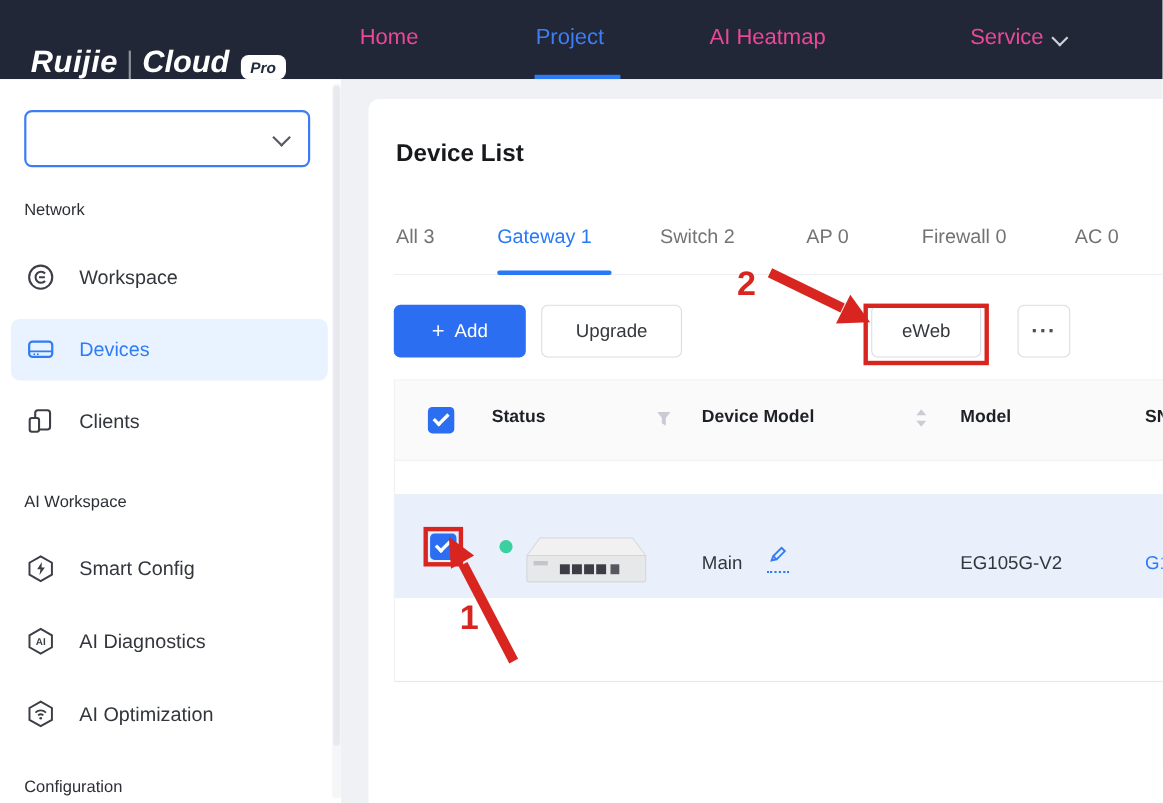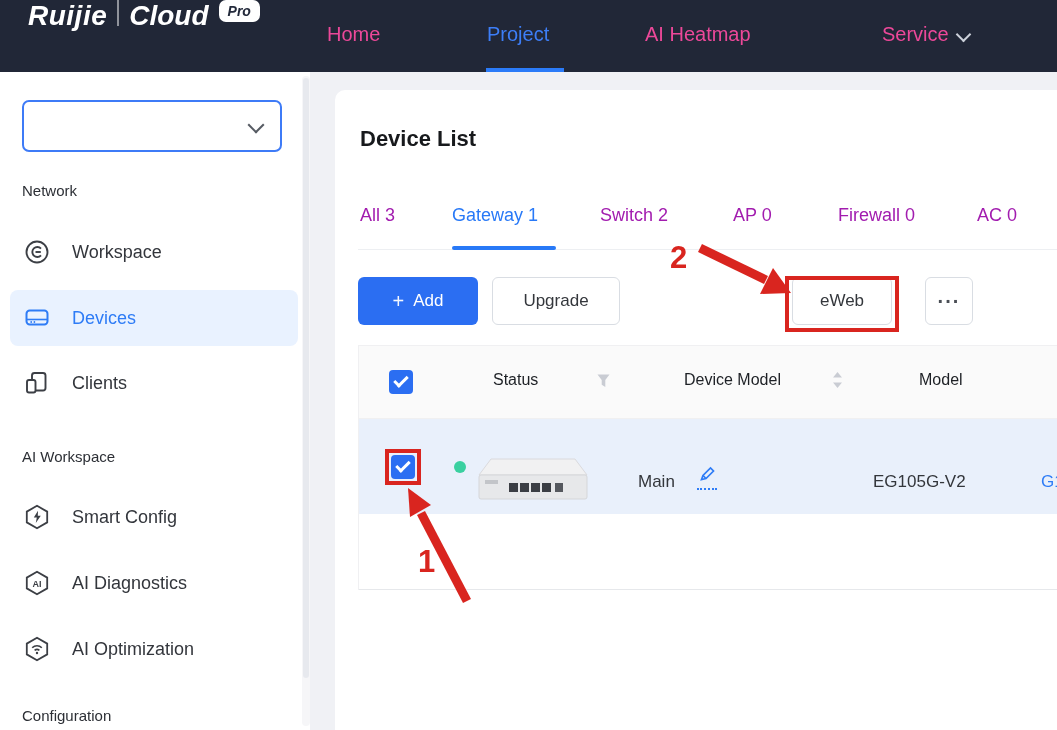--- a/index.html
+++ b/index.html
@@ -2,21 +2,21 @@
 <html><head>
 <meta charset="utf-8">
 <style>
   html,body{margin:0;padding:0;}
   body{width:1057px;height:730px;overflow:hidden;background:#fff;
        font-family:"Liberation Sans",sans-serif;-webkit-font-smoothing:antialiased;}
   .stage{position:relative;width:1057px;height:730px;overflow:hidden;}
 
   
   .nav{position:absolute;left:0;top:0;width:1057px;height:72px;background:#212737;}
-  .logo{position:absolute;left:28px;top:0;height:72px;display:flex;align-items:flex-start;gap:10px;}
+  .logo{position:absolute;left:28px;top:0;height:72px;display:flex;align-items:flex-end;gap:10px;}
   .lg-brand{color:#fff;font-size:28px;font-weight:800;font-style:italic;letter-spacing:.5px;}
   .lg-sep{width:2px;height:26px;background:rgba(255,255,255,.5);}
   .lg-prod{color:#fff;font-size:28px;font-weight:700;font-style:italic;}
   .lg-pro{background:#fff;color:#232a3b;font-size:14px;font-weight:700;font-style:italic;
           padding:2px 9px;border-radius:7px;line-height:18px;}
   .nav-item{position:absolute;top:23px;font-size:20px;color:#ec4899;cursor:pointer;white-space:nowrap;}
   .nav-item.active{color:#3d7ef7;}
   .nav-underline{position:absolute;left:486px;bottom:0;width:78px;height:4px;background:#2b7bf8;}
   .nav-chevron{position:absolute;left:958px;top:29px;width:9px;height:9px;
                border-right:2px solid #ccd1da;border-bottom:2px solid #ccd1da;transform:rotate(45deg);}
@@ -36,40 +36,40 @@
   .s-icon{width:26px;height:26px;display:inline-flex;}
   .side-scroll{position:absolute;right:0;top:4px;width:8px;height:650px;background:#f6f6f8;border-radius:4px;}
   .side-scroll .thumb{position:absolute;left:1px;top:2px;width:6px;height:600px;background:#e7e9ee;border-radius:3px;}
 
   
   .main-bg{position:absolute;left:310px;top:72px;width:747px;height:658px;background:#f0f1f5;}
   .card{position:absolute;left:335px;top:90px;width:722px;height:640px;background:#fff;
         border-top-left-radius:10px;}
   .title{position:absolute;left:25px;top:36px;margin:0;font-size:22px;font-weight:bold;color:#17191c;}
 
-  .tab{position:absolute;top:115px;font-size:18px;color:#a21caf;cursor:pointer;white-space:nowrap;}
+  .tab{position:absolute;top:115px;font-size:18px;color:#737373;cursor:pointer;white-space:nowrap;}
   .tab.active{color:#2879f7;}
   .tabline{position:absolute;left:23px;top:159px;width:699px;height:1px;background:#edeff2;}
   .tab-underline{position:absolute;left:117px;top:156px;width:104px;height:4px;background:#2879f7;border-radius:2px;}
 
   button.btn{position:absolute;top:187px;height:48px;border:1px solid #d9dde3;background:#fff;
              border-radius:6px;font-family:"Liberation Sans",sans-serif;font-size:17px;color:#34373c;
              display:flex;align-items:center;justify-content:center;cursor:pointer;padding:0;}
   button.btn.primary{background:#2b6ef2;border:none;color:#fff;gap:9px;}
   .plus{font-size:20px;font-weight:400;line-height:1;opacity:.95;}
   button.btn.more{font-size:20px;font-weight:bold;color:#4a4e55;letter-spacing:1px;}
 
   .redbox{position:absolute;border:4px solid #d9251f;box-sizing:border-box;z-index:5;}
   .redbox-eweb{left:450px;top:186px;width:114px;height:56px;}
 
   
   .table{position:absolute;left:23px;top:255px;width:700px;border:1px solid #f0f0f2;border-right:none;border-bottom:none;box-sizing:border-box;}
   .thead{position:relative;height:72px;background:#fafafa;border-bottom:1px solid #f0f0f1;}
-  .th{position:absolute;top:25px;font-size:16px;font-weight:normal;color:#1d2025;white-space:nowrap;margin-left:46px;}
-  .trow{position:relative;height:95px;background:#e9f0fb;}
+  .th{position:absolute;top:25px;font-size:16px;font-weight:bold;color:#1d2025;white-space:nowrap;}
+  .trow{position:relative;height:95px;background:#e9f0fb;margin-top:30px;}
   .td{position:absolute;top:53px;font-size:17px;color:#33363b;white-space:nowrap;}
   .td.link{color:#2e7cf6;cursor:pointer;}
   .tfoot{position:relative;height:75px;background:#fff;border-bottom:1px solid #e6e8eb;}
   .cb{position:absolute;width:24px;height:24px;background:#2b6ef2;border-radius:4px;cursor:pointer;}
   .cb::after{content:"";position:absolute;left:5px;top:6px;width:11px;height:5px;
              border-left:3px solid #fff;border-bottom:3px solid #fff;transform:rotate(-45deg);}
   .redbox-cb{left:26px;top:30px;width:36px;height:36px;}
   .dot{position:absolute;left:95px;top:42px;width:12px;height:12px;border-radius:50%;background:#3ad0a0;}
   .router{position:absolute;left:116px;top:36px;width:116px;height:50px;}
   .icon-filter{position:absolute;left:238px;top:28px;cursor:pointer;}

